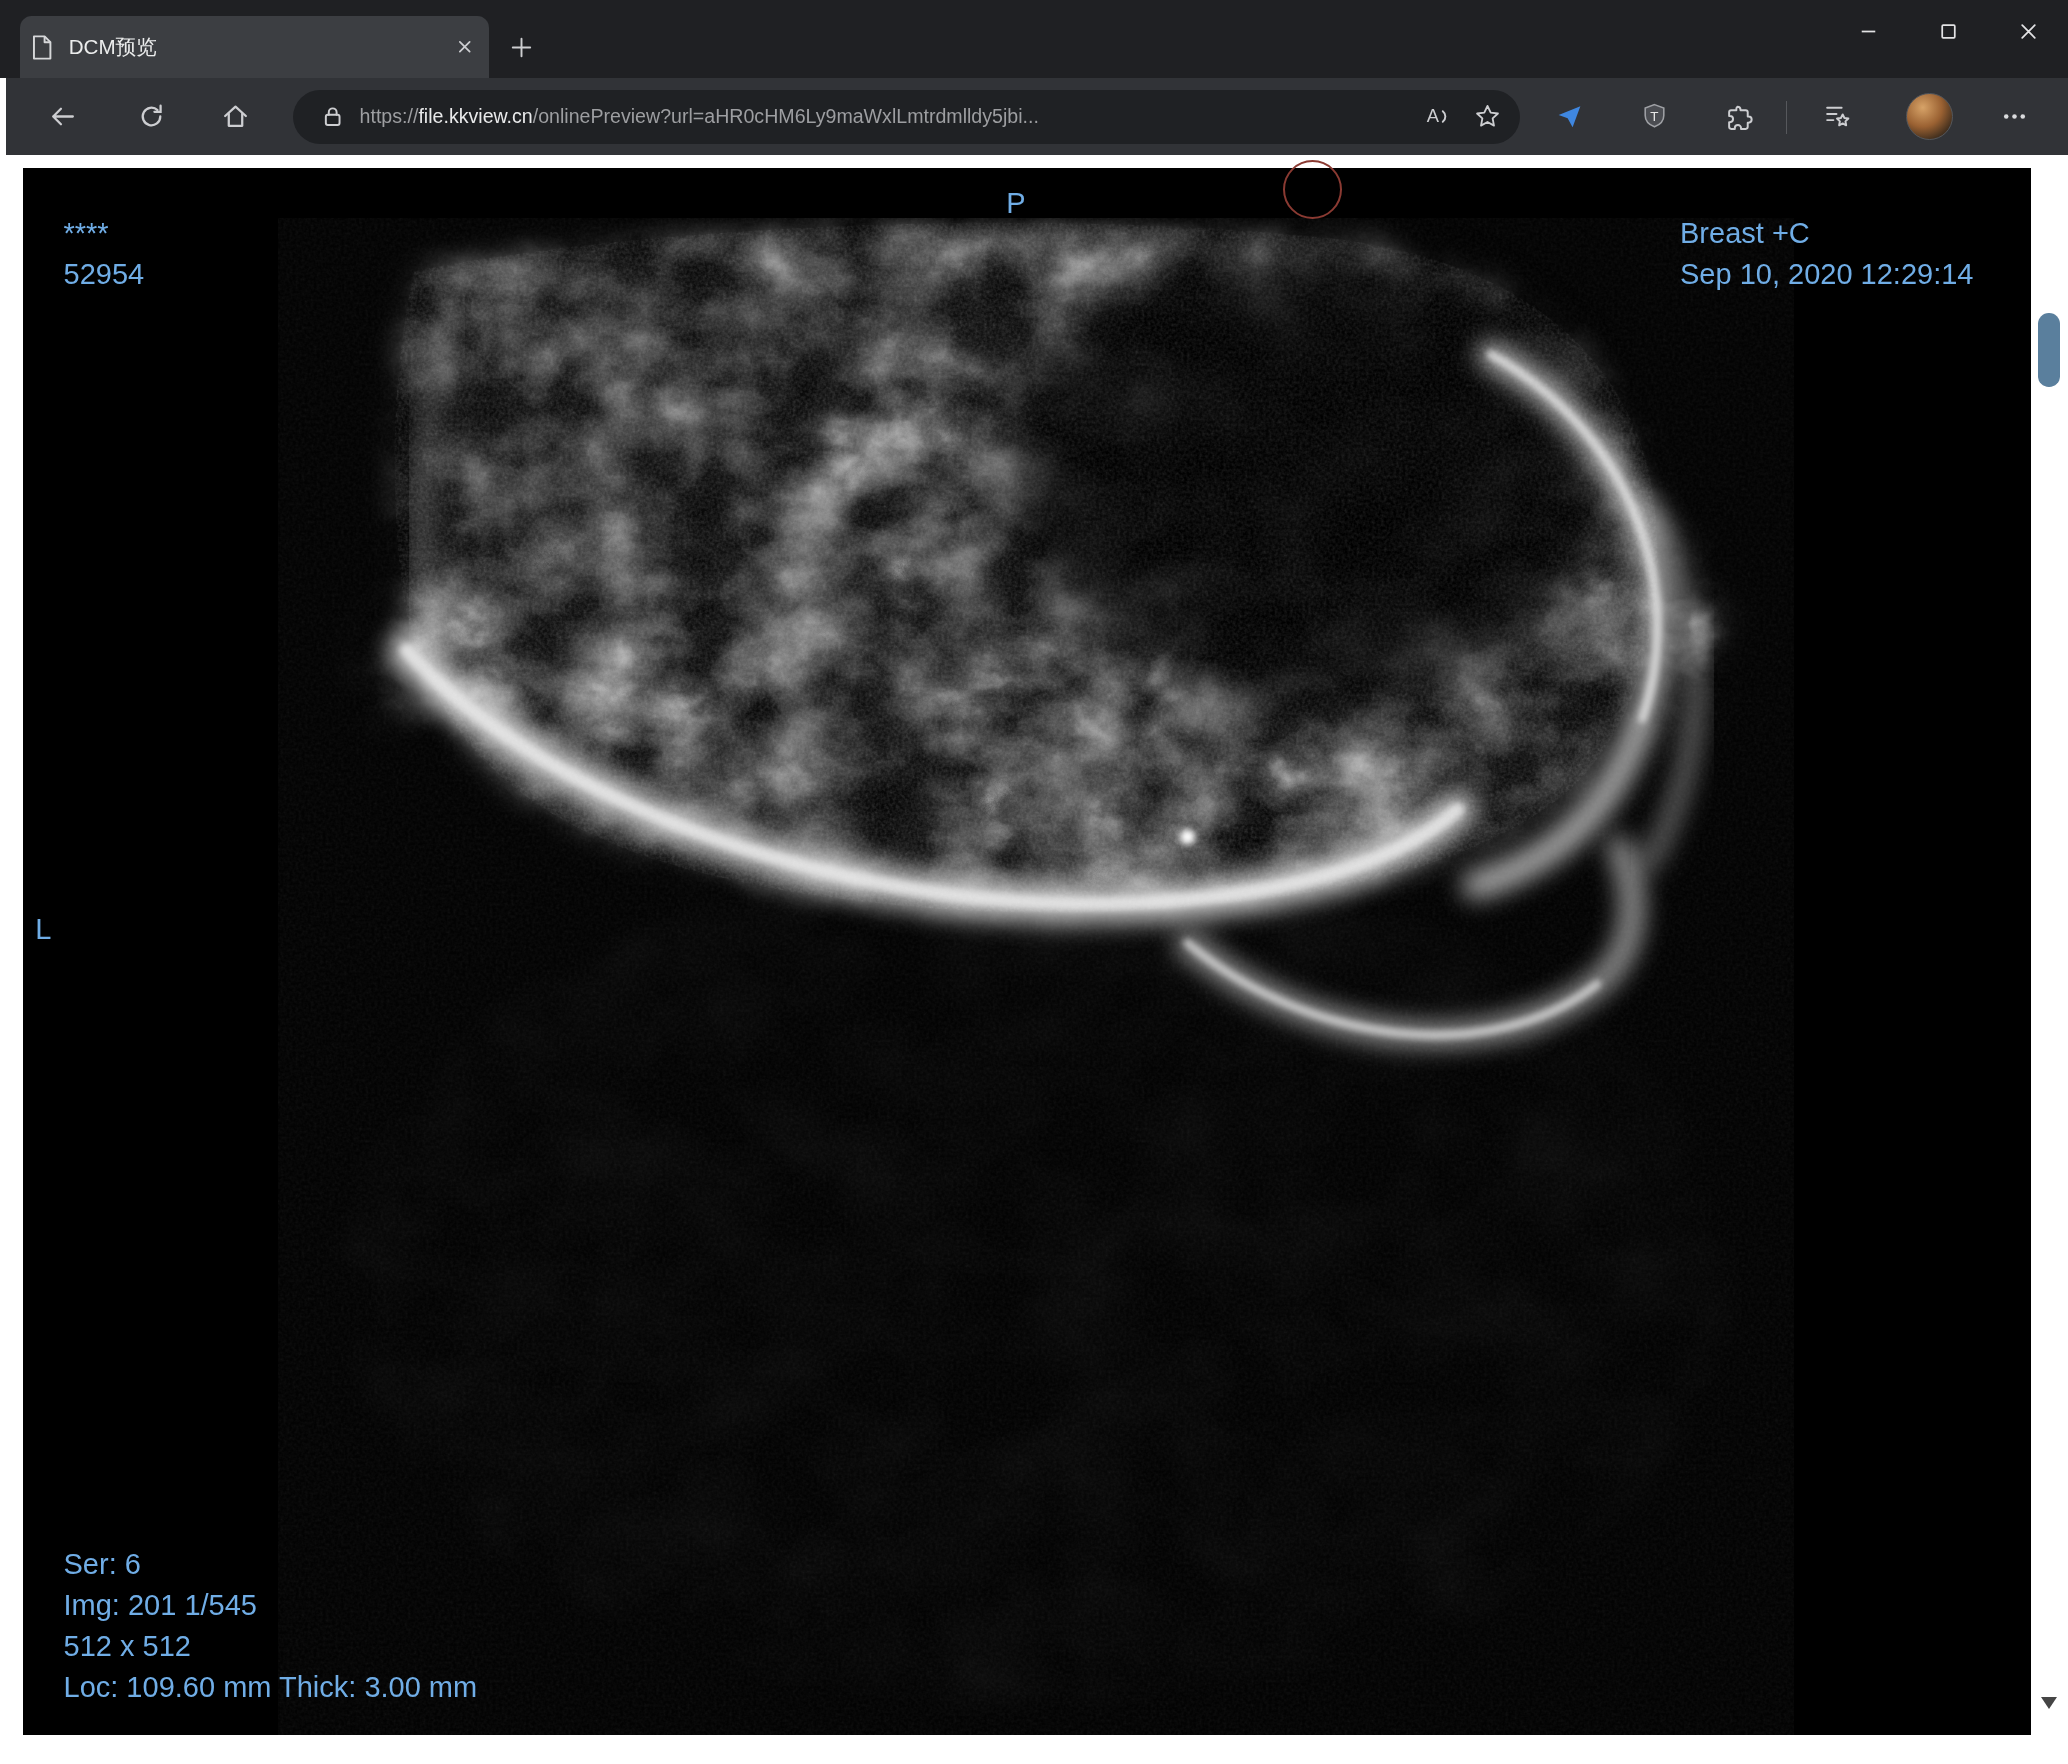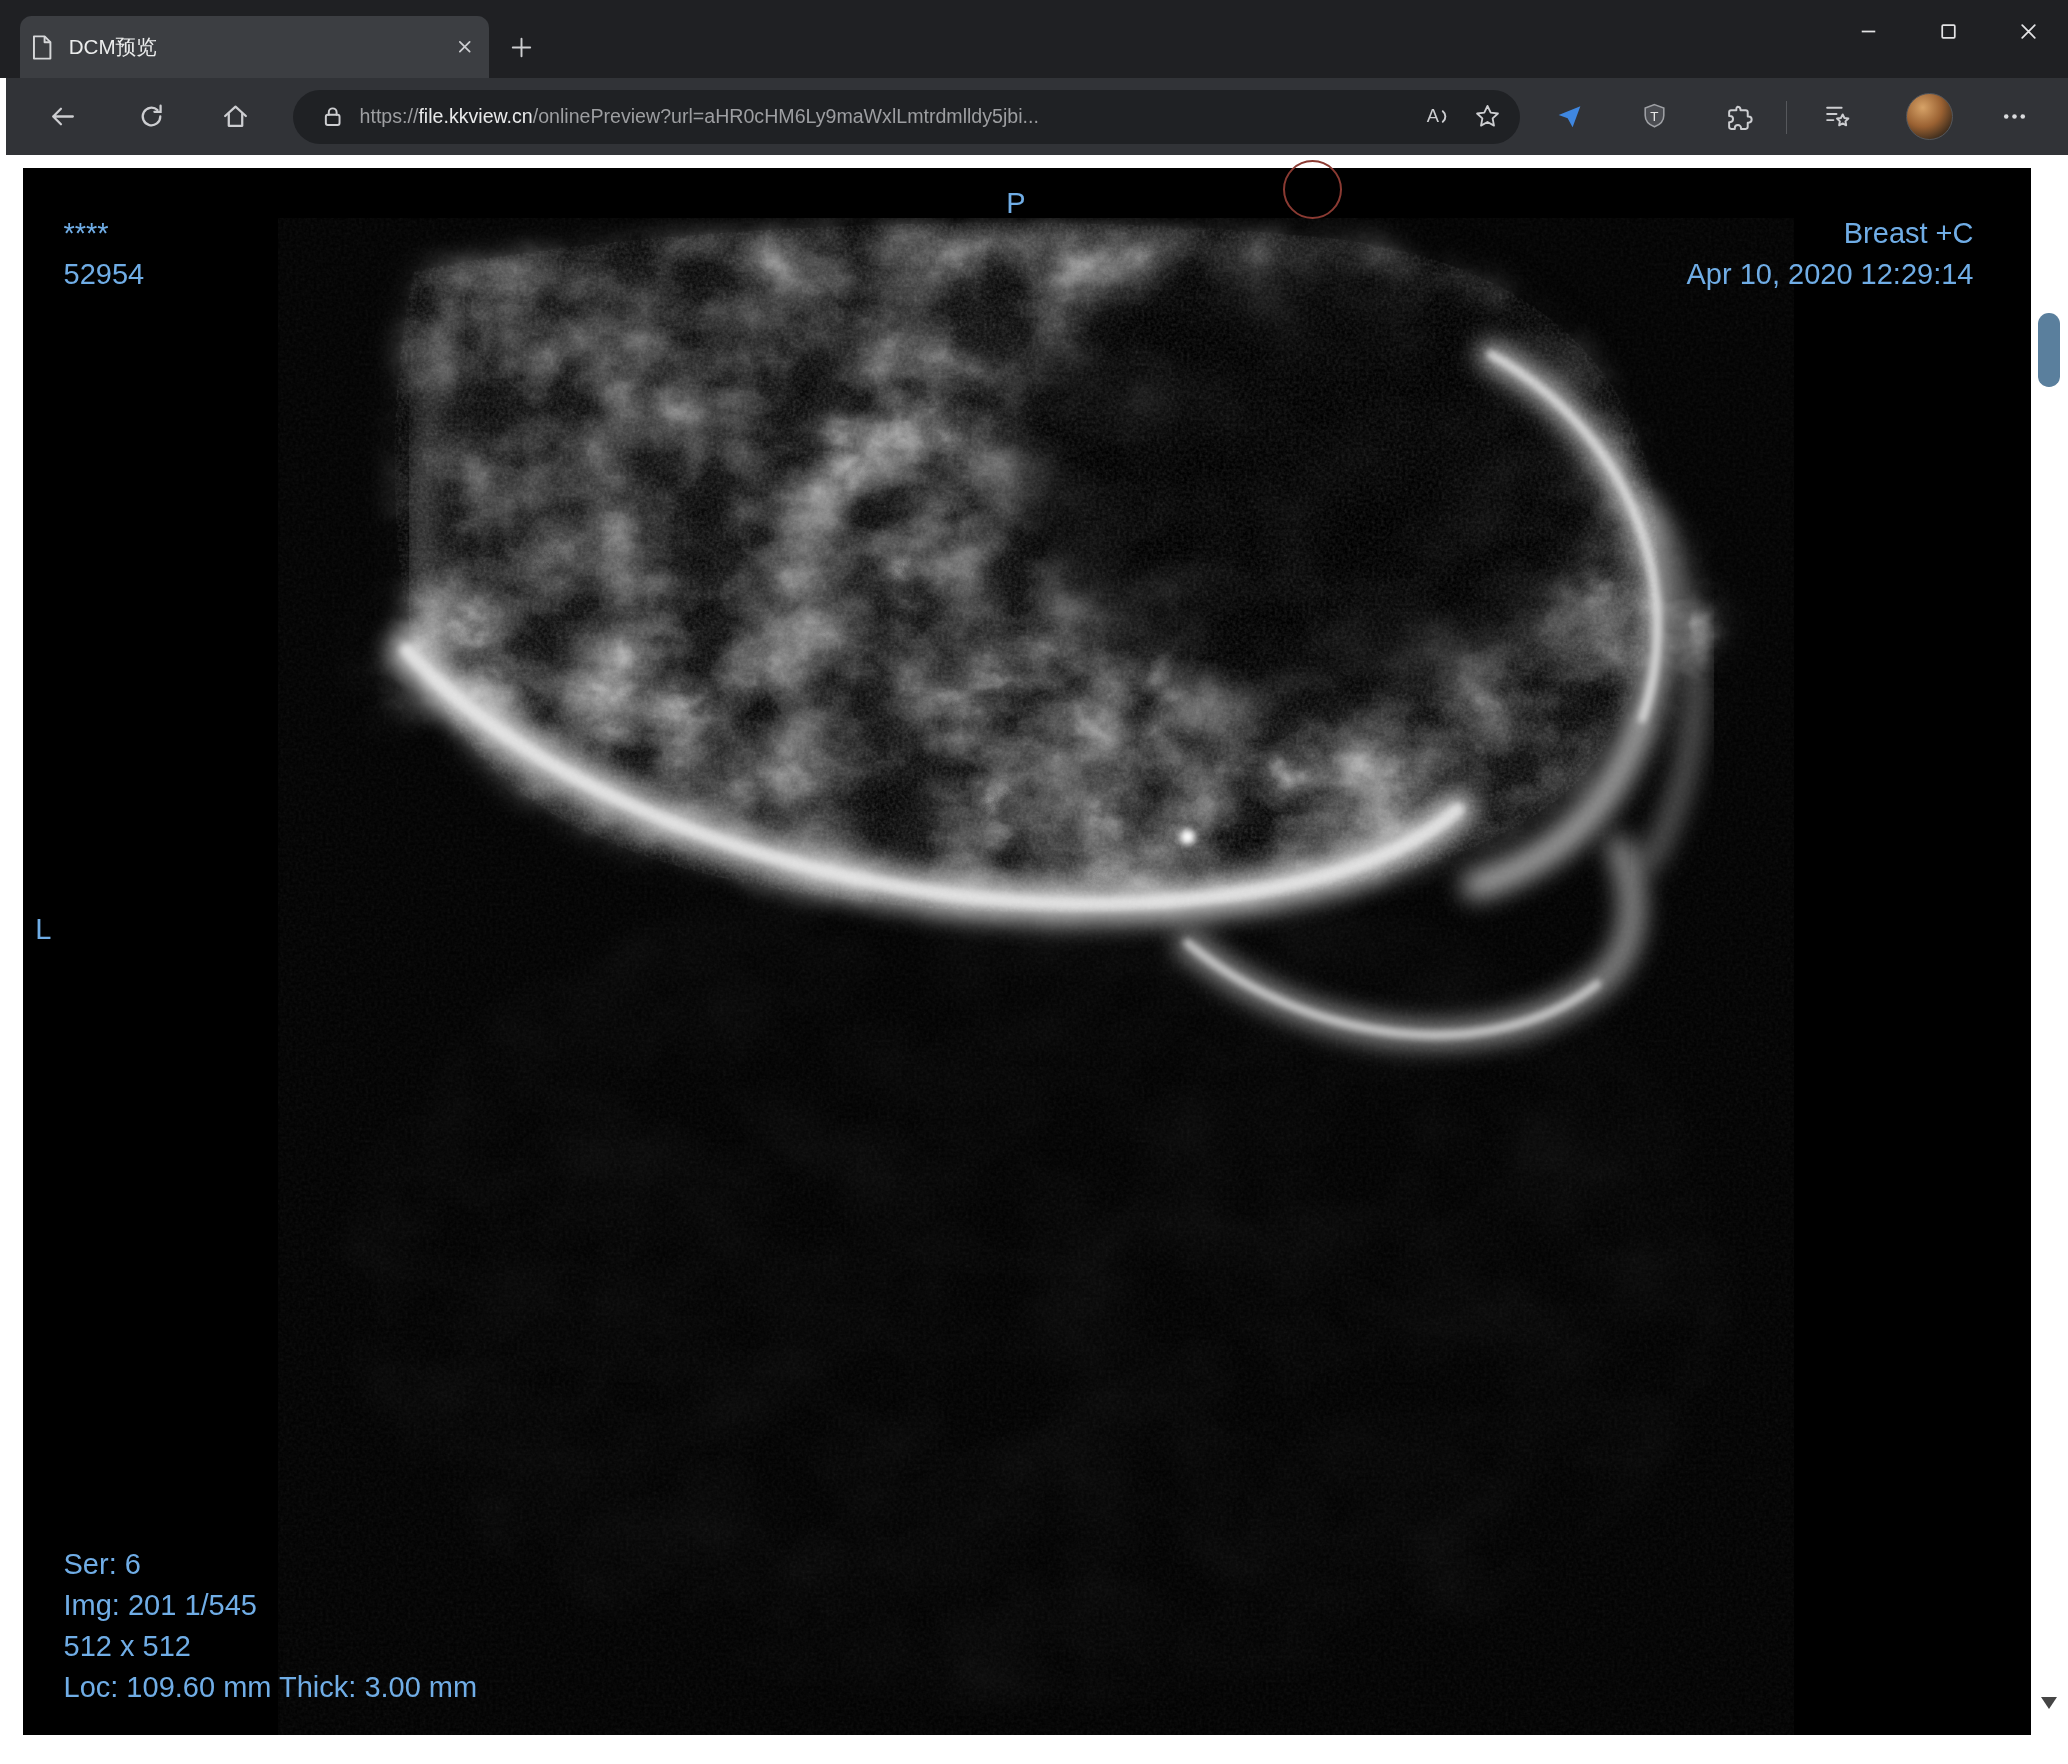--- a/index.html
+++ b/index.html
@@ -44,21 +44,21 @@
   }
 
   
   .content{position:absolute;left:0;top:156px;width:2068px;height:1608px;background:#ffffff;}
   .canvas{position:absolute;left:22.5px;top:11.8px;width:2008px;height:1567px;background:#000;}
   .mri{position:absolute;left:255px;top:50px;width:1516px;height:1517px;display:block;}
 
   .ov{position:absolute;color:#70ade6;font-size:29px;line-height:41px;}
   .ov-tl{left:41px;top:45px;}
   .ov-tc{left:964px;top:15.7px;width:59px;text-align:center;}
-  .ov-tr{right:57px;top:45px;text-align:right;}
+  .ov-tr{right:57px;top:45px;text-align:left;}
   .ov-l{left:12.7px;top:741px;}
   .ov-bl{left:41px;top:1376px;}
   .ov-br{right:57px;top:1417px;text-align:right;}
 
   .annotation{
     position:absolute;left:1260px;top:-7.8px;width:59px;height:59px;border-radius:50%;
     border:2.9px solid #8a3a32;box-sizing:border-box;
   }
 
   .scroll-thumb{position:absolute;left:2038px;top:157px;width:21.6px;height:74px;border-radius:10.8px;background:#5a7f9d;}
@@ -272,21 +272,21 @@
         <circle cx="600" cy="408" r="5" fill="#ffffff" filter="url(#fBlur2)"></circle>
       </svg>
 
       <div class="ov ov-tl">
         <div>****</div>
         <div>52954</div>
       </div>
       <div class="ov ov-tc">P</div>
       <div class="ov ov-tr">
         <div>Breast +C</div>
-        <div>Apr 10, 2020 12:29:14</div>
+        <div>Sep 10, 2020 12:29:14</div>
       </div>
       <div class="ov ov-l">L</div>
       <div class="ov ov-bl">
         <div>Ser: 6</div>
         <div>Img: 201 1/545</div>
         <div>512 x 512</div>
         <div>Loc: 109.60 mm Thick: 3.00 mm</div>
       </div>
 
       <div class="annotation"></div>

